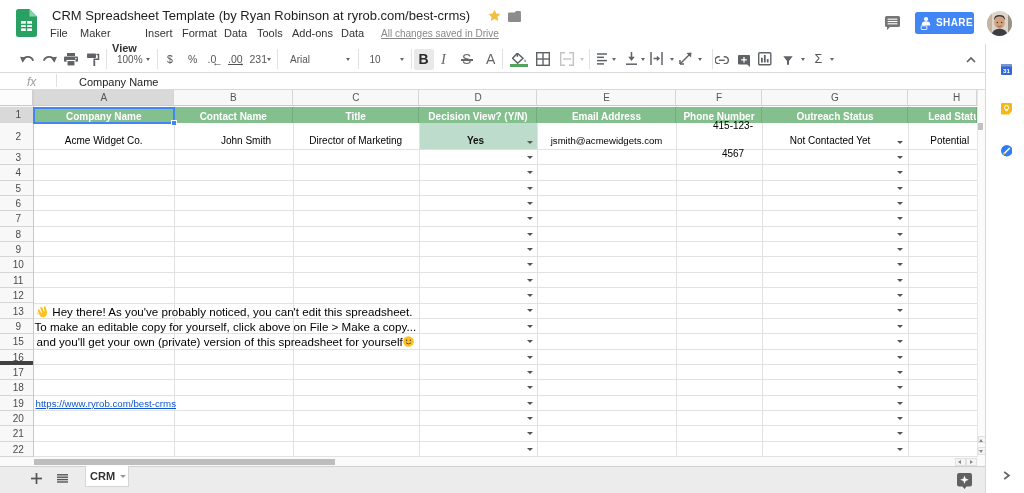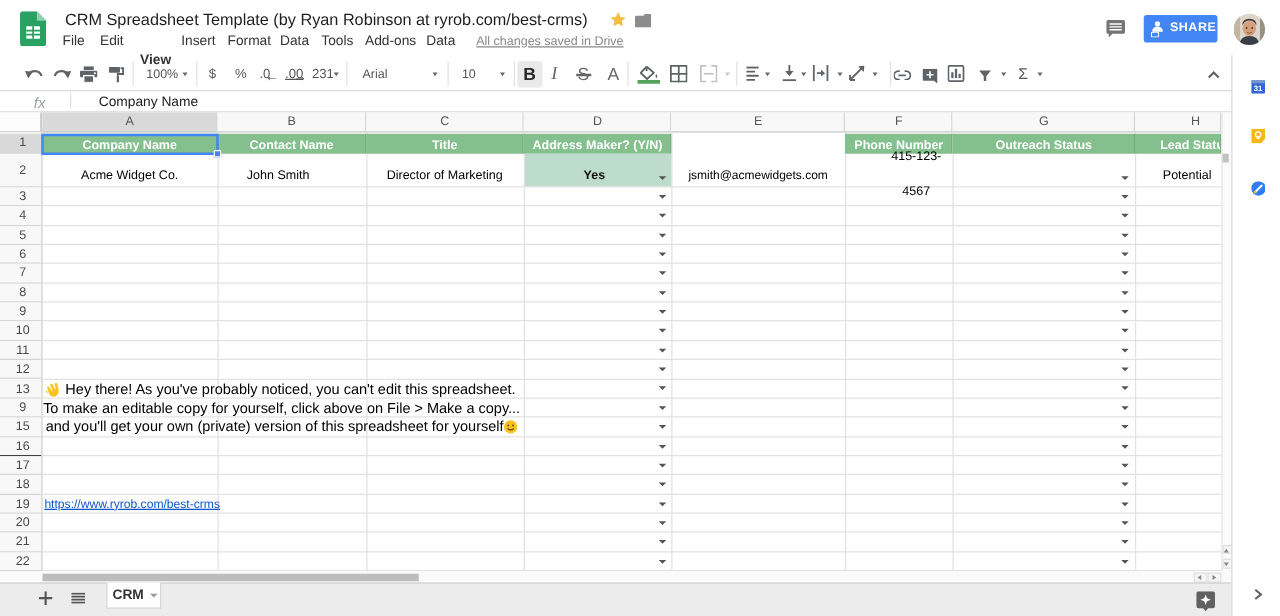--- a/index.html
+++ b/index.html
@@ -19,21 +19,21 @@
       </g>
 </svg>
 <div class="abs" style="left:52px;top:8px;font-size:13px;color:#1e1e1e;">CRM Spreadsheet Template (by Ryan Robinson at ryrob.com/best-crms)</div>
 <svg class="abs" style="left:487.5px;top:9px" width="13" height="13" viewBox="0 0 15 15">
 <path d="M7.5 0.8 L9.6 5.2 L14.4 5.8 L10.9 9.1 L11.8 13.9 L7.5 11.5 L3.2 13.9 L4.1 9.1 L0.6 5.8 L5.4 5.2 Z" fill="#f2bf42"></path>
     </svg>
 <svg class="abs" style="left:508px;top:10.5px" width="13" height="11" viewBox="0 0 13 11">
 <path d="M0 2.6 A1 1 0 0 1 1 1.6 L6.8 1.6 L7.9 0 L11.9 0 A1 1 0 0 1 12.9 1 L13 10 A1 1 0 0 1 12 11 L1 11 A1 1 0 0 1 0 10 Z" fill="#8c8c8c"></path>
     </svg>
 <div class="abs" style="left:50px;top:27px;font-size:11px;color:#333;">File</div>
-<div class="abs" style="left:80px;top:27px;font-size:11px;color:#333;">Edit</div>
+<div class="abs" style="left:80px;top:27px;font-size:11px;color:#333;">Maker</div>
 <div class="abs" style="left:112px;top:42px;font-size:11px;color:#333;font-weight:bold;">View</div>
 <div class="abs" style="left:145px;top:27px;font-size:11px;color:#333;">Insert</div>
 <div class="abs" style="left:182px;top:27px;font-size:11px;color:#333;">Format</div>
 <div class="abs" style="left:224px;top:27px;font-size:11px;color:#333;">Data</div>
 <div class="abs" style="left:257px;top:27px;font-size:11px;color:#333;">Tools</div>
 <div class="abs" style="left:292px;top:27px;font-size:11px;color:#333;">Add-ons</div>
 <div class="abs" style="left:341px;top:27px;font-size:11px;color:#333;">Data</div>
 <div class="abs" style="left:381px;top:27.5px;font-size:10px;color:#888;text-decoration:underline;">All changes saved in Drive</div>
 <svg class="abs" style="left:885px;top:16px" width="15" height="14" viewBox="0 0 15 14">
 <path d="M1.5 0 L13.5 0 A1.5 1.5 0 0 1 15 1.5 L15 9.5 A1.5 1.5 0 0 1 13.5 11 L5 11 L2 14 L2 11 L1.5 11 A1.5 1.5 0 0 1 0 9.5 L0 1.5 A1.5 1.5 0 0 1 1.5 0 Z" fill="#757575"></path>
@@ -230,21 +230,21 @@
 <div class="abs" style="left:0;top:196.05px;width:32.5px;height:15.349999999999994px;background:#f8f8f8;border-bottom:1px solid #d5d5d5;color:#4a4a4a;font-size:10px;text-align:center;line-height:15.349999999999994px;text-indent:4px;">6</div>
 <div class="abs" style="left:0;top:211.4px;width:32.5px;height:15.349999999999994px;background:#f8f8f8;border-bottom:1px solid #d5d5d5;color:#4a4a4a;font-size:10px;text-align:center;line-height:15.349999999999994px;text-indent:4px;">7</div>
 <div class="abs" style="left:0;top:226.75px;width:32.5px;height:15.349999999999994px;background:#f8f8f8;border-bottom:1px solid #d5d5d5;color:#4a4a4a;font-size:10px;text-align:center;line-height:15.349999999999994px;text-indent:4px;">8</div>
 <div class="abs" style="left:0;top:242.1px;width:32.5px;height:15.349999999999994px;background:#f8f8f8;border-bottom:1px solid #d5d5d5;color:#4a4a4a;font-size:10px;text-align:center;line-height:15.349999999999994px;text-indent:4px;">9</div>
 <div class="abs" style="left:0;top:257.45px;width:32.5px;height:15.350000000000023px;background:#f8f8f8;border-bottom:1px solid #d5d5d5;color:#4a4a4a;font-size:10px;text-align:center;line-height:15.350000000000023px;text-indent:4px;">10</div>
 <div class="abs" style="left:0;top:272.8px;width:32.5px;height:15.349999999999966px;background:#f8f8f8;border-bottom:1px solid #d5d5d5;color:#4a4a4a;font-size:10px;text-align:center;line-height:15.349999999999966px;text-indent:4px;">11</div>
 <div class="abs" style="left:0;top:288.15px;width:32.5px;height:15.350000000000023px;background:#f8f8f8;border-bottom:1px solid #d5d5d5;color:#4a4a4a;font-size:10px;text-align:center;line-height:15.350000000000023px;text-indent:4px;">12</div>
 <div class="abs" style="left:0;top:303.5px;width:32.5px;height:15.350000000000023px;background:#f8f8f8;border-bottom:1px solid #d5d5d5;color:#4a4a4a;font-size:10px;text-align:center;line-height:15.350000000000023px;text-indent:4px;">13</div>
 <div class="abs" style="left:0;top:318.85px;width:32.5px;height:15.349999999999966px;background:#f8f8f8;border-bottom:1px solid #d5d5d5;color:#4a4a4a;font-size:10px;text-align:center;line-height:15.349999999999966px;text-indent:4px;">9</div>
 <div class="abs" style="left:0;top:334.2px;width:32.5px;height:15.349999999999966px;background:#f8f8f8;border-bottom:1px solid #d5d5d5;color:#4a4a4a;font-size:10px;text-align:center;line-height:15.349999999999966px;text-indent:4px;">15</div>
-<div class="abs" style="left:0;top:349.54999999999995px;width:32.5px;height:15.350000000000023px;background:#f8f8f8;border-bottom:1px solid #404040;color:#4a4a4a;font-size:10px;text-align:center;line-height:15.350000000000023px;text-indent:4px;">16</div>
+<div class="abs" style="left:0;top:349.54999999999995px;width:32.5px;height:15.350000000000023px;background:#f8f8f8;border-bottom:4px solid #404040;color:#4a4a4a;font-size:10px;text-align:center;line-height:15.350000000000023px;text-indent:4px;">16</div>
 <div class="abs" style="left:0;top:364.9px;width:32.5px;height:15.350000000000023px;background:#f8f8f8;border-bottom:1px solid #d5d5d5;color:#4a4a4a;font-size:10px;text-align:center;line-height:15.350000000000023px;text-indent:4px;">17</div>
 <div class="abs" style="left:0;top:380.25px;width:32.5px;height:15.350000000000023px;background:#f8f8f8;border-bottom:1px solid #d5d5d5;color:#4a4a4a;font-size:10px;text-align:center;line-height:15.350000000000023px;text-indent:4px;">18</div>
 <div class="abs" style="left:0;top:395.6px;width:32.5px;height:15.349999999999966px;background:#f8f8f8;border-bottom:1px solid #d5d5d5;color:#4a4a4a;font-size:10px;text-align:center;line-height:15.349999999999966px;text-indent:4px;">19</div>
 <div class="abs" style="left:0;top:410.95px;width:32.5px;height:15.350000000000023px;background:#f8f8f8;border-bottom:1px solid #d5d5d5;color:#4a4a4a;font-size:10px;text-align:center;line-height:15.350000000000023px;text-indent:4px;">20</div>
 <div class="abs" style="left:0;top:426.3px;width:32.5px;height:15.349999999999966px;background:#f8f8f8;border-bottom:1px solid #d5d5d5;color:#4a4a4a;font-size:10px;text-align:center;line-height:15.349999999999966px;text-indent:4px;">21</div>
 <div class="abs" style="left:0;top:441.65px;width:32.5px;height:15.350000000000023px;background:#f8f8f8;border-bottom:1px solid #d5d5d5;color:#4a4a4a;font-size:10px;text-align:center;line-height:15.350000000000023px;text-indent:4px;">22</div>
 <div class="abs" style="left:33.5px;top:149px;width:943.5px;height:1px;background:#e2e2e2;"></div>
 <div class="abs" style="left:33.5px;top:164.35px;width:943.5px;height:1px;background:#e2e2e2;"></div>
 <div class="abs" style="left:33.5px;top:179.7px;width:943.5px;height:1px;background:#e2e2e2;"></div>
 <div class="abs" style="left:33.5px;top:195.05px;width:943.5px;height:1px;background:#e2e2e2;"></div>
@@ -275,37 +275,41 @@
 <div class="abs" style="left:33.5px;top:106.5px;width:140.5px;height:16px;background:#84bf8e;border-right:1px solid rgba(0,0,0,0.1);overflow:hidden;">
       <div style="position:absolute;left:0;top:0;width:140.5px;height:16px;color:#fff;font-size:10px;font-weight:bold;text-align:center;line-height:19px;white-space:nowrap;">Company Name</div>
     </div>
 <div class="abs" style="left:174px;top:106.5px;width:118.5px;height:16px;background:#84bf8e;border-right:1px solid rgba(0,0,0,0.1);overflow:hidden;">
       <div style="position:absolute;left:0;top:0;width:118.5px;height:16px;color:#fff;font-size:10px;font-weight:bold;text-align:center;line-height:19px;white-space:nowrap;">Contact Name</div>
     </div>
 <div class="abs" style="left:292.5px;top:106.5px;width:126.5px;height:16px;background:#84bf8e;border-right:1px solid rgba(0,0,0,0.1);overflow:hidden;">
       <div style="position:absolute;left:0;top:0;width:126.5px;height:16px;color:#fff;font-size:10px;font-weight:bold;text-align:center;line-height:19px;white-space:nowrap;">Title</div>
     </div>
 <div class="abs" style="left:419px;top:106.5px;width:118px;height:16px;background:#84bf8e;border-right:1px solid rgba(0,0,0,0.1);overflow:hidden;">
-      <div style="position:absolute;left:0;top:0;width:118px;height:16px;color:#fff;font-size:10px;font-weight:bold;text-align:center;line-height:19px;white-space:nowrap;">Address Maker? (Y/N)</div>
+      <div style="position:absolute;left:0;top:0;width:118px;height:16px;color:#fff;font-size:10px;font-weight:bold;text-align:center;line-height:19px;white-space:nowrap;">Decision View? (Y/N)</div>
+    </div>
+<div class="abs" style="left:537px;top:106.5px;width:139px;height:16px;background:#84bf8e;border-right:1px solid rgba(0,0,0,0.1);overflow:hidden;">
+      <div style="position:absolute;left:0;top:0;width:139px;height:16px;color:#fff;font-size:10px;font-weight:bold;text-align:center;line-height:19px;white-space:nowrap;">Email Address</div>
     </div>
 <div class="abs" style="left:676px;top:106.5px;width:86px;height:16px;background:#84bf8e;border-right:1px solid rgba(0,0,0,0.1);overflow:hidden;">
       <div style="position:absolute;left:0;top:0;width:86px;height:16px;color:#fff;font-size:10px;font-weight:bold;text-align:center;line-height:19px;white-space:nowrap;">Phone Number</div>
     </div>
 <div class="abs" style="left:762px;top:106.5px;width:146px;height:16px;background:#84bf8e;border-right:1px solid rgba(0,0,0,0.1);overflow:hidden;">
       <div style="position:absolute;left:0;top:0;width:146px;height:16px;color:#fff;font-size:10px;font-weight:bold;text-align:center;line-height:19px;white-space:nowrap;">Outreach Status</div>
     </div>
 <div class="abs" style="left:908px;top:106.5px;width:69px;height:16px;background:#84bf8e;border-right:1px solid rgba(0,0,0,0.1);overflow:hidden;">
       <div style="position:absolute;left:0;top:0;width:97px;height:16px;color:#fff;font-size:10px;font-weight:bold;text-align:center;line-height:19px;white-space:nowrap;">Lead Status</div>
     </div>
 <div class="abs" style="left:419.5px;top:122.5px;width:117px;height:26.5px;background:#bedccb;"></div>
 <div class="abs" style="left:33.5px;top:126.5px;width:140.5px;height:27.5px;color:#000;font-size:10px;text-align:center;line-height:27.5px;">Acme Widget Co.</div>
-<div class="abs" style="left:174px;top:126.5px;width:97px;height:27.5px;color:#000;font-size:10px;text-align:center;line-height:27.5px;">John Smith</div>
+<div class="abs" style="left:174px;top:126.5px;width:97px;height:27.5px;color:#000;font-size:10px;text-align:right;line-height:27.5px;">John Smith</div>
 <div class="abs" style="left:292.5px;top:126.5px;width:126.5px;height:27.5px;color:#000;font-size:10px;text-align:center;line-height:27.5px;">Director of Marketing</div>
 <div class="abs" style="left:537px;top:126.5px;width:139px;height:27.5px;color:#000;font-size:9.6px;text-align:center;line-height:27.5px;">jsmith@acmewidgets.com</div>
 <div class="abs" style="left:676px;top:112px;width:86px;height:27.5px;color:#000;font-size:10px;text-align:center;line-height:27.5px;padding-left:28px;">415-123-4567</div>
+<div class="abs" style="left:757px;top:126.5px;width:146px;height:27.5px;color:#000;font-size:10px;text-align:center;line-height:27.5px;">Not Contacted Yet</div>
 <div class="abs" style="left:419px;top:126.5px;width:113px;height:27.5px;color:#111;font-size:10px;font-weight:bold;text-align:center;line-height:27.5px;">Yes</div>
 <div class="abs" style="left:908px;top:126.5px;width:83.4px;height:27.5px;color:#000;font-size:10px;text-align:center;line-height:27.5px;">Potential</div>
 <div class="abs" style="left:527px;top:140.6px;width:0;height:0;border-left:3px solid transparent;border-right:3px solid transparent;border-top:3.6px solid #555;"></div>
 <div class="abs" style="left:897px;top:140.6px;width:0;height:0;border-left:3px solid transparent;border-right:3px solid transparent;border-top:3.6px solid #555;"></div>
 <div class="abs" style="left:527px;top:155.97500000000002px;width:0;height:0;border-left:3px solid transparent;border-right:3px solid transparent;border-top:3.6px solid #555;"></div>
 <div class="abs" style="left:897px;top:155.97500000000002px;width:0;height:0;border-left:3px solid transparent;border-right:3px solid transparent;border-top:3.6px solid #555;"></div>
 <div class="abs" style="left:527px;top:171.325px;width:0;height:0;border-left:3px solid transparent;border-right:3px solid transparent;border-top:3.6px solid #555;"></div>
 <div class="abs" style="left:897px;top:171.325px;width:0;height:0;border-left:3px solid transparent;border-right:3px solid transparent;border-top:3.6px solid #555;"></div>
 <div class="abs" style="left:527px;top:186.675px;width:0;height:0;border-left:3px solid transparent;border-right:3px solid transparent;border-top:3.6px solid #555;"></div>
 <div class="abs" style="left:897px;top:186.675px;width:0;height:0;border-left:3px solid transparent;border-right:3px solid transparent;border-top:3.6px solid #555;"></div>

